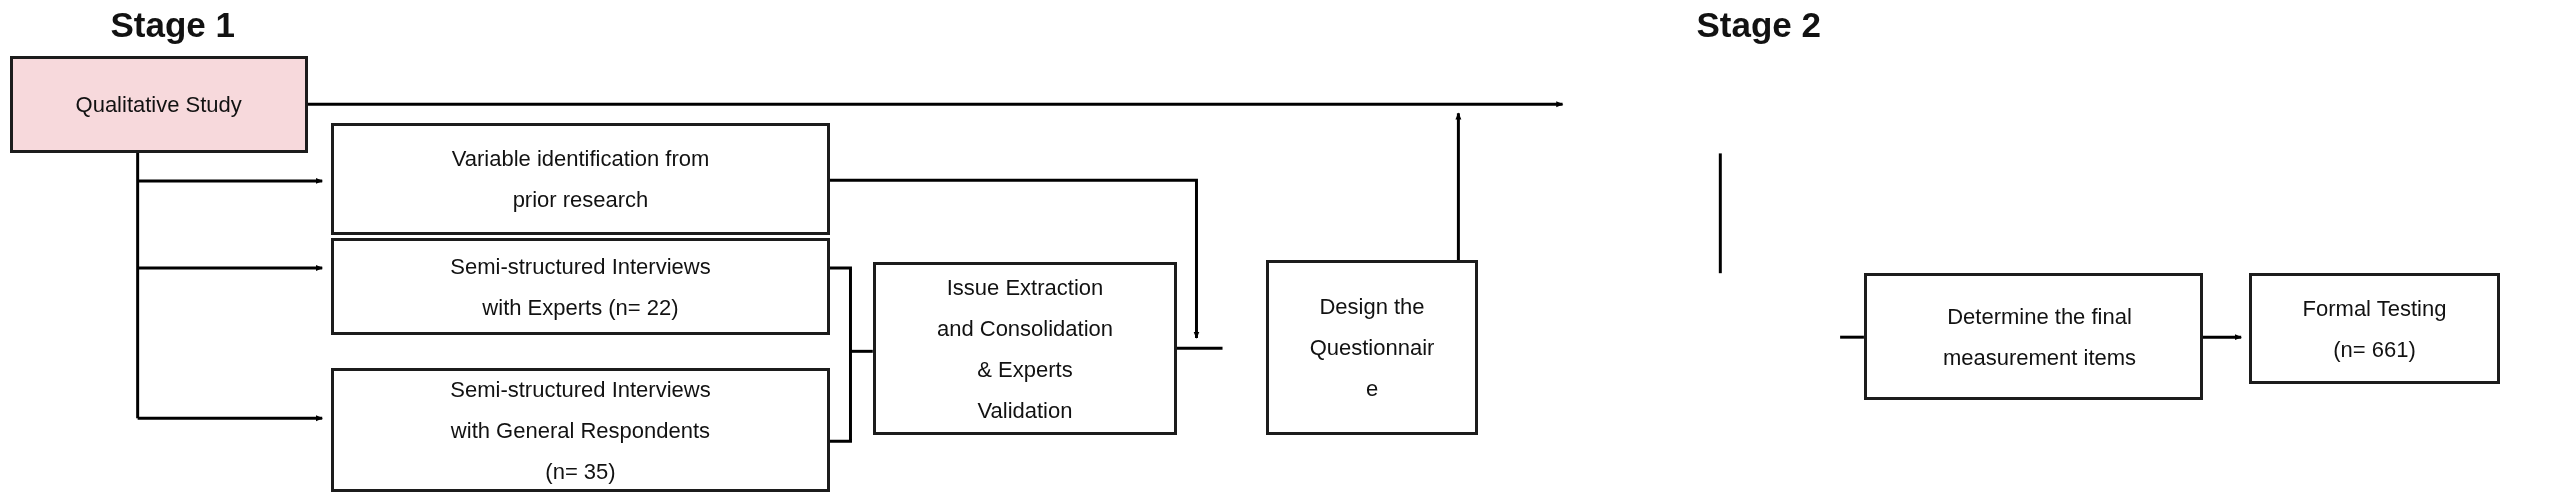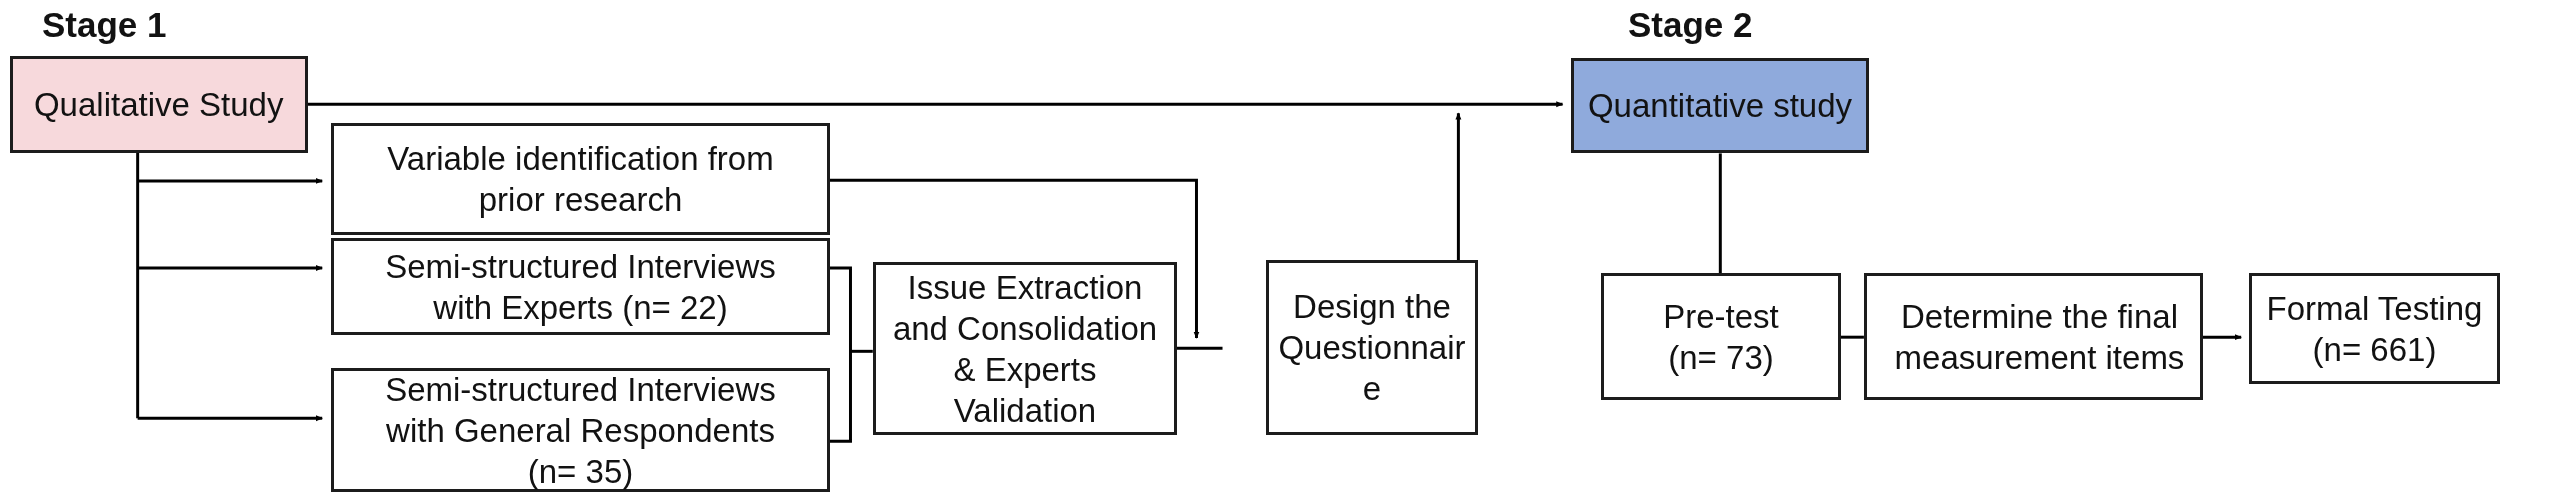--- a/index.html
+++ b/index.html
@@ -18,38 +18,38 @@
   }
   .lines-layer {
     position: absolute;
     left: 0; top: 0;
     width: 2576px;
     height: 501px;
   }
   .stage-label {
     position: absolute;
     width: 193px;
-    text-align: left;
+    text-align: right;
     font-size: 35px;
     font-weight: bold;
     line-height: 37px;
     white-space: nowrap;
   }
   .stage1-pos { left: 42px;   top: 6px; }
   .stage2-pos { left: 1628px; top: 6px; }
   .node {
     position: absolute;
     box-sizing: border-box;
     border: 3px solid #1c1c1c;
     background: #ffffff;
     display: flex;
     align-items: center;
     justify-content: center;
     text-align: center;
-    font-size: 33px;
+    font-size: 22px;
     line-height: 41px;
     white-space: pre-line;
   }
   .node.filled { border-width: 3.7px; }
   .pos-qualitative  { left: 9.7px;   top: 56px;  width: 298px; height: 97px; }
   .pos-variable     { left: 331px;  top: 123px; width: 499px; height: 112px; }
   .pos-experts      { left: 331px;  top: 238px; width: 499px; height: 97px; }
   .pos-general      { left: 331px;  top: 368px; width: 499px; height: 124px; }
   .pos-issue        { left: 873px; top: 262px; width: 304px; height: 173px; }
   .pos-design       { left: 1223px; top: 260px; width: 212px; height: 175px; margin-left: 43px; }
@@ -127,28 +127,21 @@
 &amp; Experts
 Validation</span>
   </div>
 
   <div class="node pos-design">
     <span>Design the
 Questionnair
 e</span>
   </div>
 
-  <div class="node filled pos-quantitative" style="background-color: rgb(143, 170, 220);">
-    <span>Quantitative study</span>
-  </div>
 
-  <div class="node pos-pretest">
-    <span>Pre-test
-(n= 73)</span>
-  </div>
 
   <div class="node pos-determine">
     <span>Determine the final
 measurement items</span>
   </div>
 
   <div class="node pos-formal">
     <span>Formal Testing
 (n= 661)</span>
   </div>

